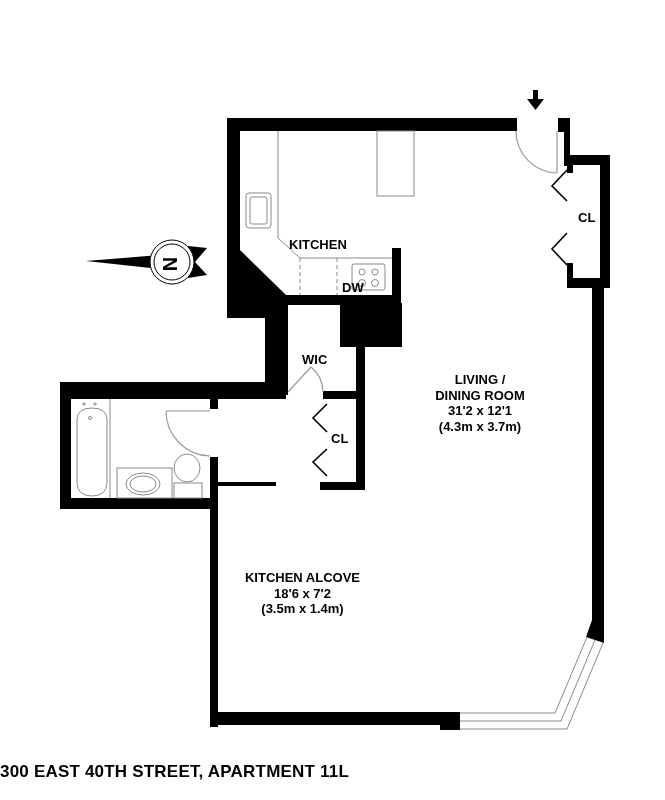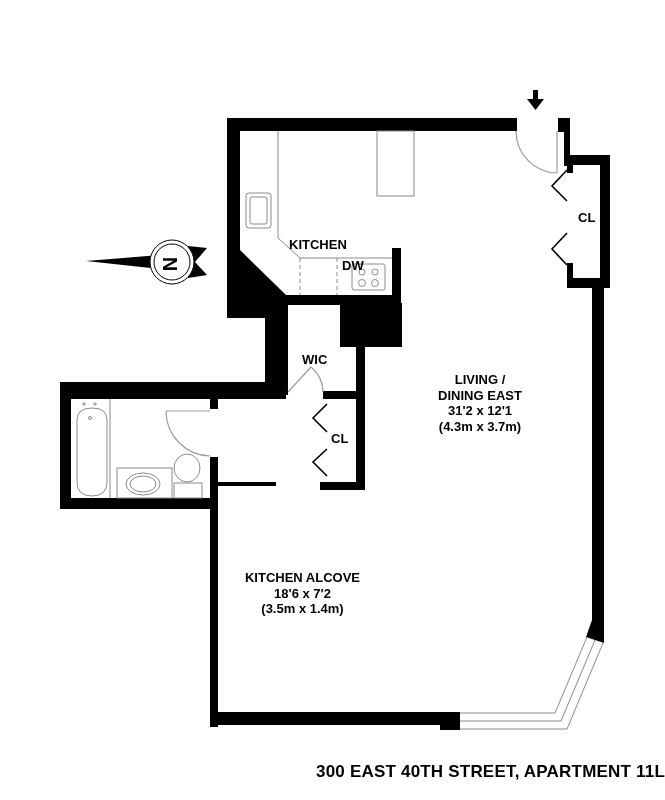--- a/index.html
+++ b/index.html
@@ -4,21 +4,21 @@
 <style>
   html, body { margin: 0; padding: 0; background: #ffffff; }
   body { width: 665px; height: 800px; position: relative; overflow: hidden; font-family: "Liberation Sans", sans-serif; }
   svg#plan { position: absolute; left: 0; top: 0; }
   .wall { fill: #000000; }
   .fix { fill: none; stroke: #8a8a8a; stroke-width: 1; }
   .fixd { fill: none; stroke: #8a8a8a; stroke-width: 1; stroke-dasharray: 4 3; }
   .door { fill: none; stroke: #9a9a9a; stroke-width: 1.2; }
   .cl-door { fill: none; stroke: #000; stroke-width: 1.6; }
   .label { position: absolute; font-weight: bold; color: #000; text-align: center; line-height: 1.2; white-space: nowrap; font-size: 13px; }
-  .title { position: absolute; left: 0; width: 665px; top: 762px; text-align: right; font-weight: bold; font-size: 17px; color: #000; letter-spacing: 0.2px; }
+  .title { position: absolute; left: 0; width: 665px; top: 762px; text-align: left; font-weight: bold; font-size: 17px; color: #000; letter-spacing: 0.2px; }
 </style>
 </head>
 <body>
 
 <svg id="plan" width="665" height="800" viewBox="0 0 665 800" xmlns="http://www.w3.org/2000/svg">
 
   <g>
     <rect x="533" y="90" width="5" height="11" fill="#000"></rect>
     <polygon points="527,99 544,99 535.5,110" fill="#000"></polygon>
   </g>
@@ -145,28 +145,28 @@
     <polygon points="86,261 160,255 160,269" fill="#000"></polygon>
     <polygon points="188,246 207,248 195,262 207,275 188,278" fill="#000"></polygon>
     <circle cx="172" cy="262" r="22" fill="#fff" stroke="#000" stroke-width="1"></circle>
     <circle cx="172" cy="262" r="18" fill="#fff" stroke="#000" stroke-width="1"></circle>
   </g>
 </svg>
 
 <div class="label" style="left:163px; top:252px; font-size:20px; transform:rotate(-90deg);">N</div>
 
 <div class="label" style="left:289px; top:197px;margin-top:40px;">KITCHEN</div>
-<div class="label" style="left:306px; top:258px;padding-left:36px;">DW</div>
+<div class="label" style="left:306px; top:280px;padding-left:36px;">DW</div>
 <div class="label" style="left:578px; top:210px;">CL</div>
 <div class="label" style="left:302px; top:352px;">WIC</div>
 <div class="label" style="left:331px; top:431px;">CL</div>
 
 <div class="label" style="left:430px; top:372px; width:100px;">
   <div>LIVING /</div>
-  <div>DINING EAST</div>
+  <div>DINING ROOM</div>
   <div>31'2 x 12'1</div>
   <div>(4.3m x 3.7m)</div>
 </div>
 
 <div class="label" style="left:235px; top:570px; width:135px;">
   <div>KITCHEN ALCOVE</div>
   <div>18'6 x 7'2</div>
   <div>(3.5m x 1.4m)</div>
 </div>
 

